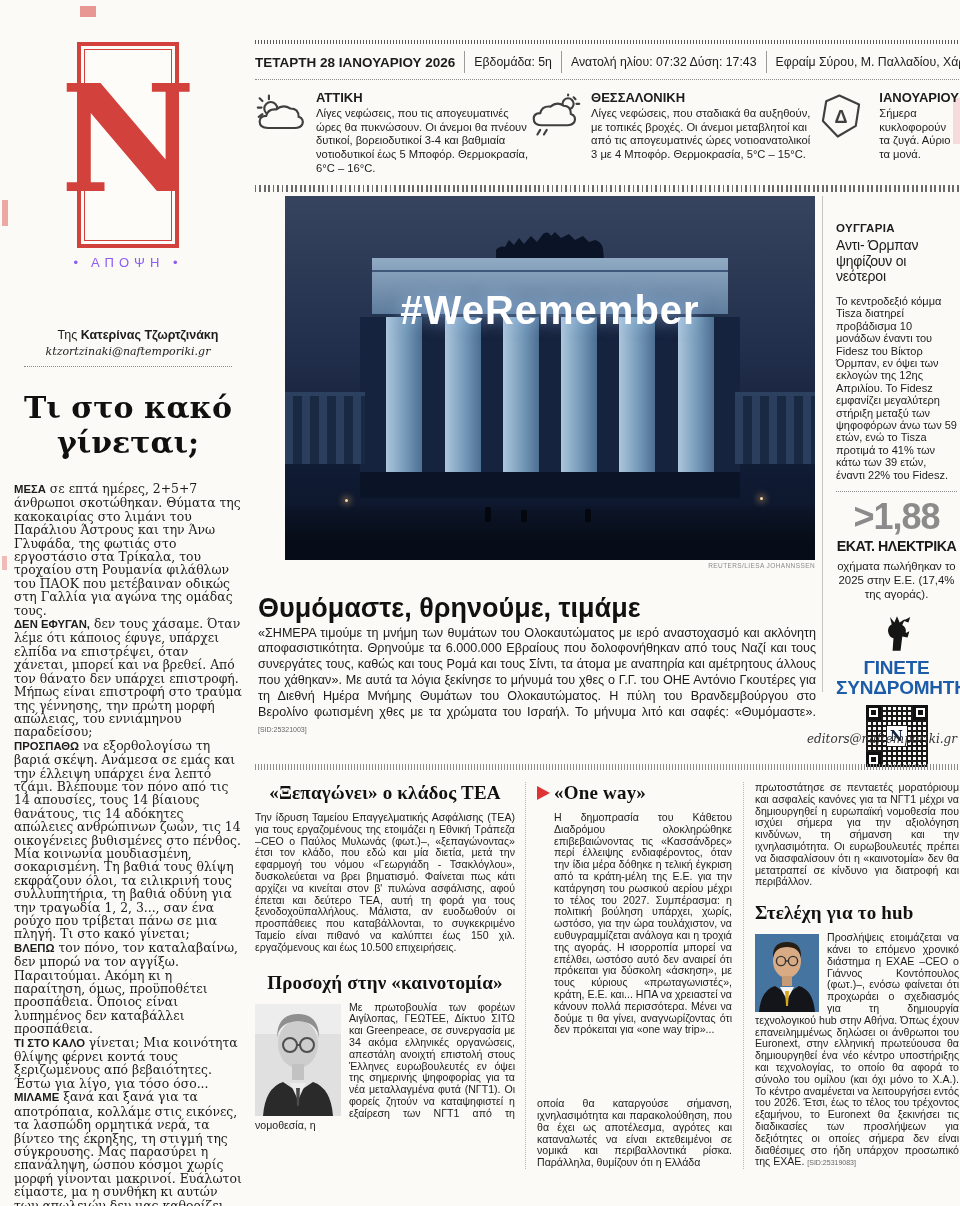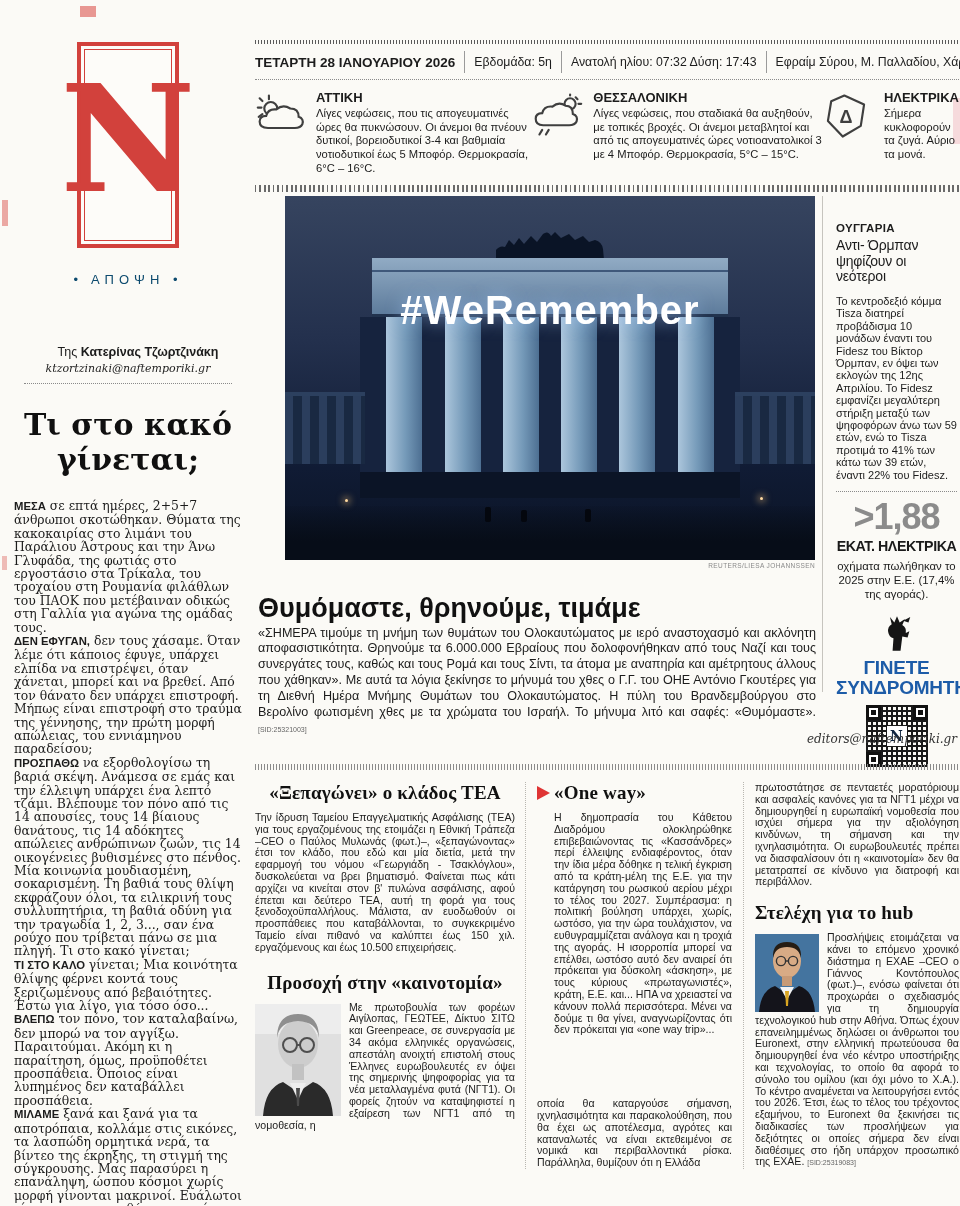--- a/index.html
+++ b/index.html
@@ -13,21 +13,21 @@
   .rm3{left:2px;top:556px;width:5px;height:14px;opacity:.35;}
   .smudge{position:absolute;right:0;top:98px;width:7px;height:46px;background:#f2b9c2;opacity:.5;}
 
   
   .left-col{position:absolute;left:14px;top:42px;width:228px;}
   .logo-wrap{width:102px;height:206px;margin:0 auto;border:4px solid #d2413c;box-sizing:border-box;
              position:relative;display:flex;align-items:center;justify-content:center;background:#fdfcf9;}
   .logo-wrap::before{content:"";position:absolute;inset:3px;border:1px solid #d2413c;pointer-events:none;}
   .logo-n{font-family:"DejaVu Serif",serif;font-weight:bold;font-size:148px;line-height:1;
           color:#d2413c;transform:translateY(-6px);}
-  .apopsi{margin-top:24px;text-align:center;font-size:13px;letter-spacing:5px;color:#0c4a6e;}
+  .apopsi{margin-top:7px;text-align:center;font-size:13px;letter-spacing:5px;color:#8b5cf6;}
   .byline{margin-top:58px;text-align:center;font-size:12.5px;}
   .byline .bp{font-weight:normal;margin-left:20px;} .byline .bn{font-weight:bold;}
   .byline-email{text-align:center;font-family:"DejaVu Serif",serif;font-style:italic;font-size:11px;margin-top:3px;}
   .byline-dots{border-top:1px dotted #8a8a8a;margin:8px 10px 0;}
   .op-title{margin-top:24px;text-align:center;font-family:"DejaVu Serif",serif;font-size:30px;line-height:1.15;color:#101010;}
   .op-body{margin-top:22px;font-family:"DejaVu Serif",serif;font-size:12.4px;line-height:13.4px;}
   .op-body p{margin:0;text-align:left;}
   .op-lead{font-family:Liberation Sans, sans-serif;font-weight:bold;font-size:11.3px;}
   .sid{font-size:7px;color:#666;}
 
@@ -147,22 +147,22 @@
     </div>
     <div class="byline-email">ktzortzinaki@naftemporiki.gr</div>
     <div class="byline-dots"></div>
 
     <h1 class="op-title">Τι στο κακό γίνεται;</h1>
 
     <div class="op-body">
       <p><span class="op-lead">ΜΕΣΑ</span><span> σε επτά ημέρες, 2+5+7 άνθρωποι σκοτώθηκαν. Θύματα της κακοκαιρίας στο λιμάνι του Παράλιου Άστρους και την Άνω Γλυφάδα, της φωτιάς στο εργοστάσιο στα Τρίκαλα, του τροχαίου στη Ρουμανία φιλάθλων του ΠΑΟΚ που μετέβαιναν οδικώς στη Γαλλία για αγώνα της ομάδας τους.</span></p>
       <p><span class="op-lead">ΔΕΝ ΕΦΥΓΑΝ,</span><span> δεν τους χάσαμε. Όταν λέμε ότι κάποιος έφυγε, υπάρχει ελπίδα να επιστρέψει, όταν χάνεται, μπορεί και να βρεθεί. Από τον θάνατο δεν υπάρχει επιστροφή. Μήπως είναι επιστροφή στο τραύμα της γέννησης, την πρώτη μορφή απώλειας, του εννιάμηνου παραδείσου;</span></p>
       <p><span class="op-lead">ΠΡΟΣΠΑΘΩ</span><span> να εξορθολογίσω τη βαριά σκέψη. Ανάμεσα σε εμάς και την έλλειψη υπάρχει ένα λεπτό τζάμι. Βλέπουμε τον πόνο από τις 14 απουσίες, τους 14 βίαιους θανάτους, τις 14 αδόκητες απώλειες ανθρώπινων ζωών, τις 14 οικογένειες βυθισμένες στο πένθος. Μία κοινωνία μουδιασμένη, σοκαρισμένη. Τη βαθιά τους θλίψη εκφράζουν όλοι, τα ειλικρινή τους συλλυπητήρια, τη βαθιά οδύνη για την τραγωδία 1, 2, 3..., σαν ένα ρούχο που τρίβεται πάνω σε μια πληγή. Τι στο κακό γίνεται;</span></p>
+      <p><span class="op-lead">ΒΛΕΠΩ</span><span> τον πόνο, τον καταλαβαίνω, δεν μπορώ να τον αγγίξω. Παραιτούμαι. Ακόμη κι η παραίτηση, όμως, προϋποθέτει προσπάθεια. Όποιος είναι λυπημένος δεν καταβάλλει προσπάθεια.</span></p>
       <p><span class="op-lead">ΤΙ ΣΤΟ ΚΑΛΟ</span><span> γίνεται; Μια κοινότητα θλίψης φέρνει κοντά τους ξεριζωμένους από βεβαιότητες. Έστω για λίγο, για τόσο όσο...</span></p>
-      <p><span class="op-lead">ΒΛΕΠΩ</span><span> τον πόνο, τον καταλαβαίνω, δεν μπορώ να τον αγγίξω. Παραιτούμαι. Ακόμη κι η παραίτηση, όμως, προϋποθέτει προσπάθεια. Όποιος είναι λυπημένος δεν καταβάλλει προσπάθεια.</span></p>
       <p><span class="op-lead">ΜΙΛΑΜΕ</span><span> ξανά και ξανά για τα αποτρόπαια, κολλάμε στις εικόνες, τα λασπώδη ορμητικά νερά, τα βίντεο της έκρηξης, τη στιγμή της σύγκρουσης. Μας παρασύρει η επανάληψη, ώσπου κόσμοι χωρίς μορφή γίνονται μακρινοί. Ευάλωτοι είμαστε, μα η συνθήκη κι αυτών των απωλειών δεν μας καθορίζει. Θα αποδεχτούμε τις ρωγμές, θα συνεχίσουμε όπως χθες και προχθές, θα σύρουμε τα πόδια μας και το κουβάρι μας σε σιωπές.</span></p>
 
     </div>
   </div>
 
   <div class="top-strip">
     <div class="rule-dense"></div>
     <div class="datebar">
       <span class="date">ΤΕΤΑΡΤΗ 28 ΙΑΝΟΥΑΡΙΟΥ 2026</span>
       <span class="vsep"></span>
@@ -211,21 +211,21 @@
         </span>
       </div>
       <div class="wx wx-dakt">
         <span class="wx-icon">
           <svg viewBox="0 0 56 56" width="46" height="46">
             <polygon points="26,3 50,14 46,40 24,53 6,34 10,10" fill="none" stroke="#3f3f3f" stroke-width="2.6" stroke-linejoin="round"></polygon>
             <text x="28" y="36" text-anchor="middle" font-size="22" font-family="Liberation Sans, sans-serif" font-weight="bold" fill="#3f3f3f">Δ</text>
           </svg>
         </span>
         <span>
-          <div class="wx-title">ΗΛΕΚΤΡΙΚΑ</div>
+          <div class="wx-title">ΙΑΝΟΥΑΡΙΟΥ</div>
           <div class="wx-text">Σήμερα κυκλοφορούν τα ζυγά. Αύριο τα μονά.</div>
         </span>
       </div>
     </div>
     <div class="rule-thick"></div>
   </div>
 
   <div class="photo">
     <div class="gate">
       <span class="quadriga">

